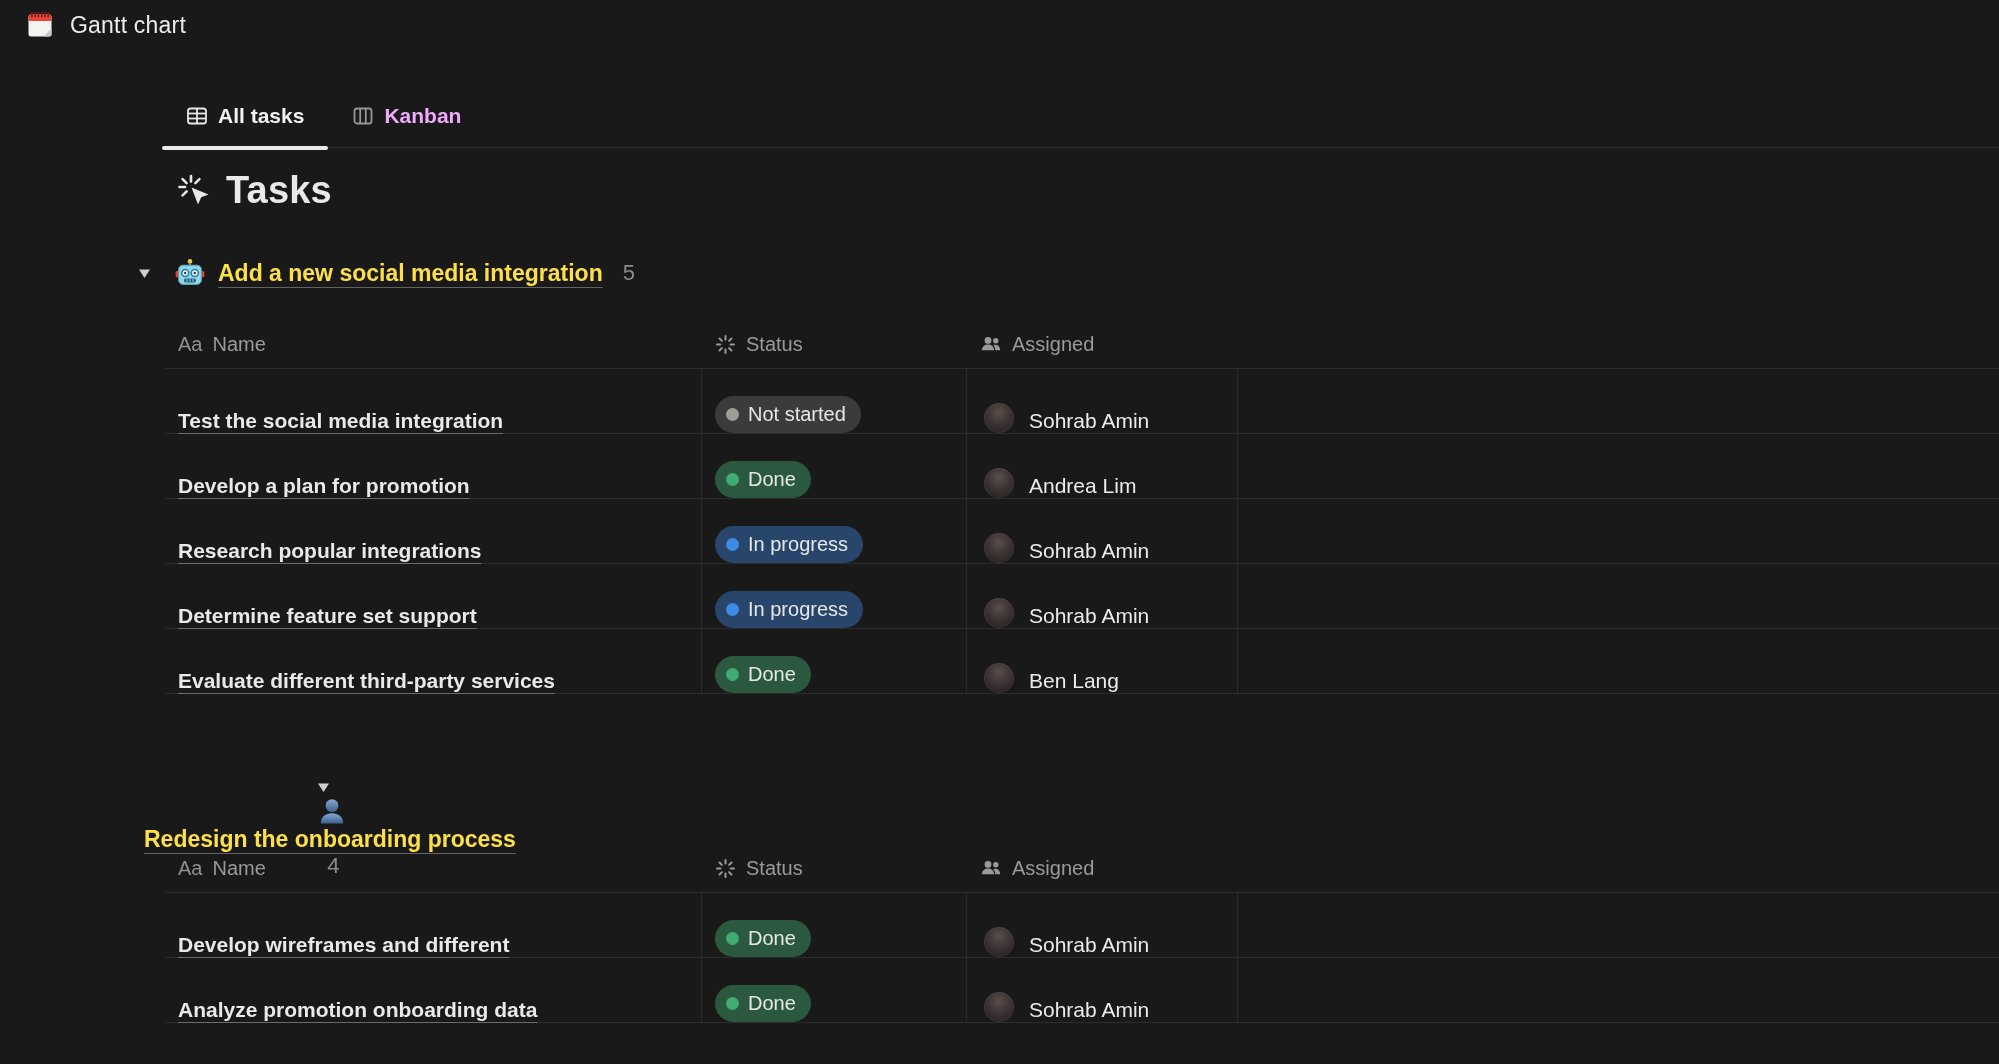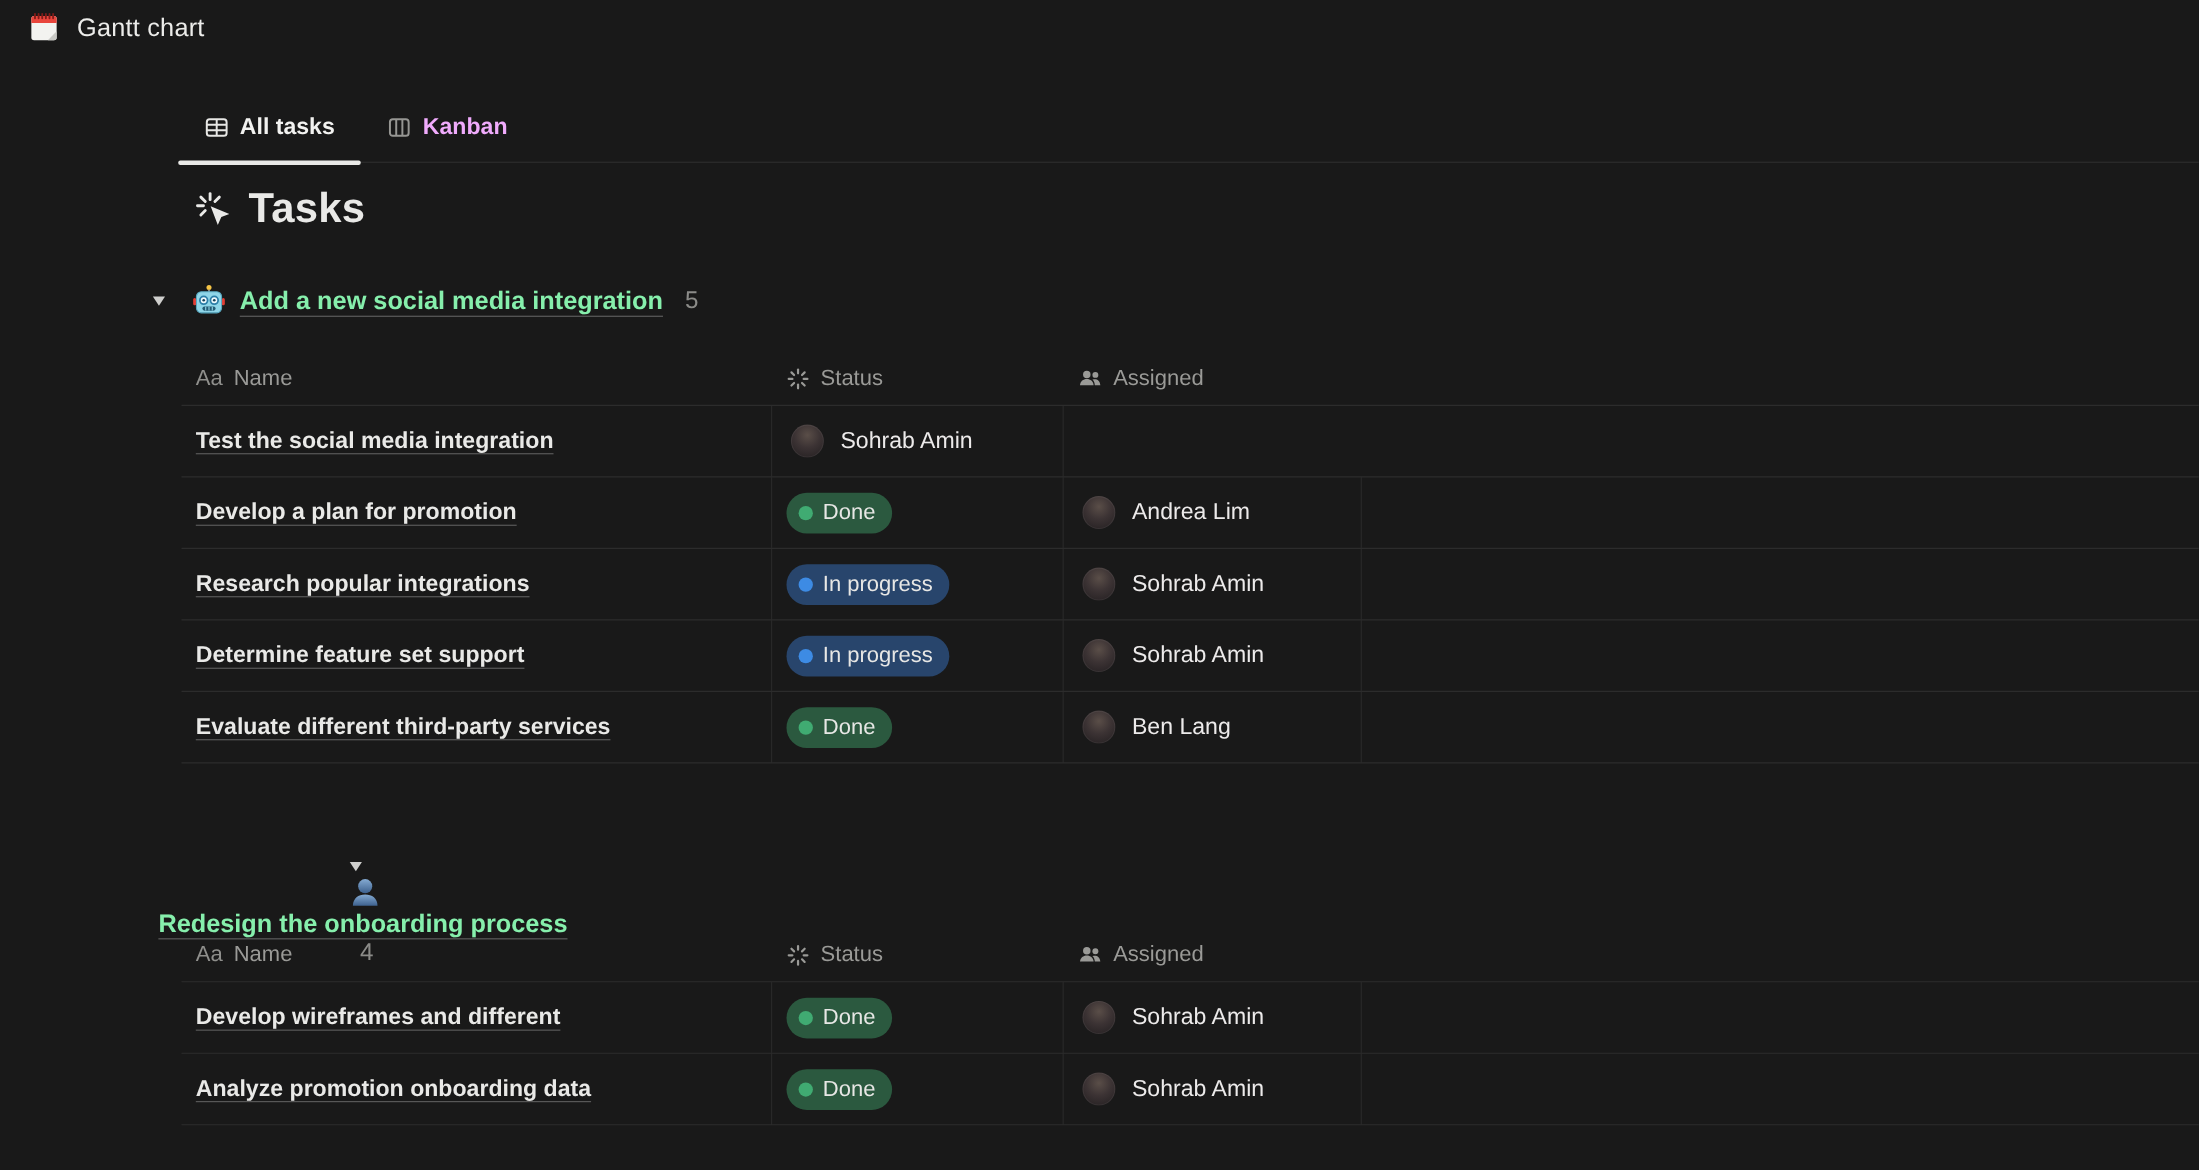--- a/index.html
+++ b/index.html
@@ -17,31 +17,31 @@
   .tab.active{color:#f2f2f0;}
   .tab.active .tab-underline{position:absolute;left:0;right:0;bottom:-2px;height:4px;border-radius:2px;background:#e9e9e7;}
   .tab + .tab{margin-left:8px;padding:0 16px;}
   
   .db-heading{position:absolute;left:177px;top:166px;display:flex;align-items:center;gap:15px;height:48px;}
   .db-title{font-size:38px;font-weight:700;color:#e9e9e7;letter-spacing:.2px;}
   
   .group-header{position:absolute;left:131px;display:flex;align-items:center;height:38px;}
   .group-header .toggle{background:none;border:none;padding:0;width:26px;height:26px;display:flex;align-items:center;justify-content:center;cursor:pointer;}
   .g-emoji{width:30px;height:30px;margin-left:18px;display:inline-flex;}
-  .g-title{margin-left:13px;font-size:23px;font-weight:700;color:#86efac;text-decoration:underline;text-decoration-color:rgba(255,255,255,.32);text-decoration-thickness:1px;text-underline-offset:6px;cursor:pointer;}
+  .g-title{margin-left:13px;font-size:23px;font-weight:700;color:#fde047;text-decoration:underline;text-decoration-color:rgba(255,255,255,.32);text-decoration-thickness:1px;text-underline-offset:6px;cursor:pointer;}
   .g-count{margin-left:20px;font-size:22px;color:#8b8b88;}
   
   .table{position:absolute;left:165px;right:0;}
   .thead{display:grid;grid-template-columns:537px 265px 271px 1fr;height:48px;align-items:center;color:#9a9a97;font-size:20px;}
   .th{display:flex;align-items:center;gap:10px;padding-left:13px;cursor:pointer;}
   .th .aa{font-size:20px;color:#8f8f8c;}
   .trows{border-bottom:1px solid rgba(255,255,255,.085);}
   .trow{display:grid;grid-template-columns:537px 265px 271px 1fr;height:64px;border-top:1px solid rgba(255,255,255,.085);}
   .cell{display:flex;align-items:center;padding-left:13px;}
-  .cell.bordered{border-right:1px solid rgba(255,255,255,.075);}
+  .cell.bordered{border-right:1px solid rgba(255,255,255,.075);align-items:flex-end;}
   .task-name{font-size:21px;font-weight:700;color:#e9e9e7;text-decoration:underline;text-decoration-color:rgba(255,255,255,.30);text-decoration-thickness:1px;text-underline-offset:5px;cursor:pointer;}
   
   .pill{display:inline-flex;align-items:center;gap:9px;height:37px;padding:0 15px 0 11px;border-radius:19px;font-size:20px;color:#e7e7e5;cursor:pointer;}
   .dot{width:13px;height:13px;border-radius:50%;flex:0 0 auto;}
   .pill[data-status="gray"]{background:#3b3b3b;}  .pill[data-status="gray"]  .dot{background:#9c9c99;}
   .pill[data-status="green"]{background:#2b593f;} .pill[data-status="green"] .dot{background:#40ab72;}
   .pill[data-status="blue"]{background:#28456c;}  .pill[data-status="blue"]  .dot{background:#3d8be4;}
   
   .assigned-cell{gap:15px;padding-left:17px;cursor:pointer;}
   .avatar{width:30px;height:30px;border-radius:50%;flex:0 0 auto;
@@ -178,20 +178,26 @@
         <span>Assigned</span>
       </div>
       <div class="th"></div>
     </div>
 
     <div class="trows">
       <div class="trow">
         <div class="cell bordered">
             <span class="task-name">Test the social media integration</span>
           </div>
+        <div class="cell bordered">
+            <span class="pill" data-status="gray">
+              <span class="dot"></span>
+              <span>Not started</span>
+            </span>
+          </div>
         <div class="cell bordered assigned-cell">
             <span class="avatar"></span>
             <span class="assignee">Sohrab Amin</span>
           </div>
         <div class="cell"></div>
       </div>
       <div class="trow">
         <div class="cell bordered">
             <span class="task-name">Develop a plan for promotion</span>
           </div>

